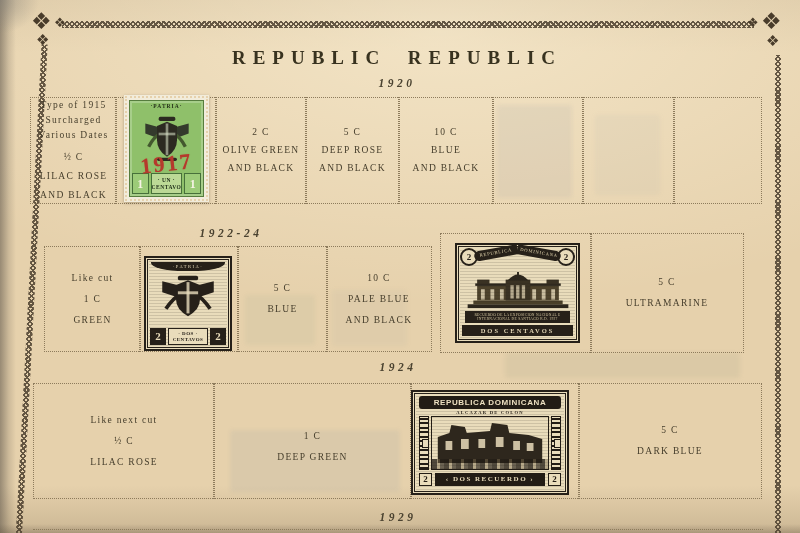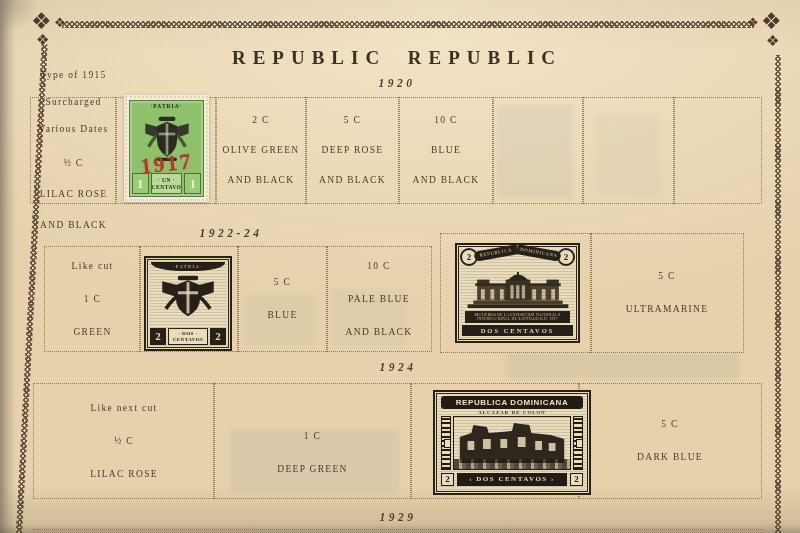--- a/index.html
+++ b/index.html
@@ -30,21 +30,21 @@
   .band-right{left:775px;top:55px;width:6px;height:478px;}
   .flower{position:absolute;color:#493c2b;line-height:1;font-family:"DejaVu Sans",sans-serif;}
   
   .page-title{position:absolute;left:37px;top:47px;width:720px;text-align:center;
     font-size:19px;letter-spacing:7px;word-spacing:10px;color:#38321f;font-weight:bold;}
   .year-label{position:absolute;text-align:center;font-size:11.5px;letter-spacing:3.5px;
     color:#4a4230;font-weight:bold;font-style:italic;}
   
   .cell{position:absolute;border:1px dotted #8d7b5c;color:#463e2c;
     font-size:9.5px;letter-spacing:1.3px;text-align:center;}
-  .lines{display:flex;flex-direction:column;align-items:center;justify-content:center;height:100%;gap:12px;}
+  .lines{display:flex;flex-direction:column;align-items:center;justify-content:center;height:100%;}
   .ln{line-height:13px;margin:2.5px 0;white-space:nowrap;}
   .desc-cell .ln{margin:1px 0;}
   .desc-cell .ln:nth-child(4){margin-top:8px;}
   .desc-cell .ln:nth-child(5){margin-top:5px;}
   .desc-cell .ln:nth-child(6){margin-top:5px;}
   .roomy .ln{margin:4px 0;}
   
   .ghost{position:absolute;border-radius:3px;filter:blur(2px);}
   
   .stampA{position:absolute;left:124px;top:95px;width:85px;height:107px;
@@ -91,21 +91,21 @@
     font-size:4.6px;letter-spacing:.8px;line-height:10px;text-align:center;width:44px;}
   .stampC .arcL{left:17px;transform:rotate(-10deg);border-radius:6px 2px 0 6px;}
   .stampC .arcR{right:17px;transform:rotate(10deg);border-radius:2px 6px 6px 0;}
   .stampC .palace{display:block;margin:0 auto;}
   .stampC .smallbanner{margin:1px 8px 0;background:#262019;color:#d9cba4;
     text-align:center;padding:1.5px 0;}
   .stampC .smallbanner div{font-size:3.6px;line-height:4.6px;letter-spacing:.3px;}
   .stampC .denom{margin:2px 5px 0;height:11px;background:#262019;color:#e9dcbb;
     font-weight:bold;font-size:6.5px;letter-spacing:2px;line-height:11px;text-align:center;}
   
-  .stampD{left:411px;top:390px;width:154px;height:101px;margin-left:22px;}
+  .stampD{left:411px;top:390px;width:154px;height:101px;}
   .stampD .header{position:relative;margin:4px 6px 0;height:13px;background:#221c15;
     border-radius:3px;color:#ecdfc0;font-family:"Liberation Sans",sans-serif;font-weight:bold;
     font-size:8px;letter-spacing:.6px;line-height:13px;text-align:center;}
   .stampD .sub{position:relative;text-align:center;font-size:4.6px;letter-spacing:1.2px;
     color:#221c15;font-weight:bold;line-height:7px;}
   .stampD .mid{position:relative;display:flex;margin:0 6px;height:54px;}
   .stampD .col{width:10px;border:1px solid #221c15;box-sizing:border-box;position:relative;
     background:repeating-linear-gradient(0deg,#221c15 0 2px,#e9dcbb 2px 4.5px);}
   .stampD .col i{position:absolute;left:1.5px;top:22px;width:5px;height:7px;
     background:#e9dcbb;border:1px solid #221c15;}
@@ -341,21 +341,21 @@
           <rect x="98" y="26" width="7" height="8" fill="#e9dcbb" opacity=".85"></rect>
         </svg>
         <div class="rubble"></div>
       </div>
       <div class="col">
           <i></i>
         </div>
     </div>
     <div class="denomrow">
       <div class="sq">2</div>
-      <div class="denomc">‹ DOS CENTAVOS ›</div>
+      <div class="denomc">‹ DOS RECUERDO ›</div>
       <div class="sq">2</div>
     </div>
   </div>
 
   <div class="year-label" style="left:313px;top:511px;width:170px;">1929</div>
   <div class="bottom-line"></div>
 
 </div>
 
 </body></html>

